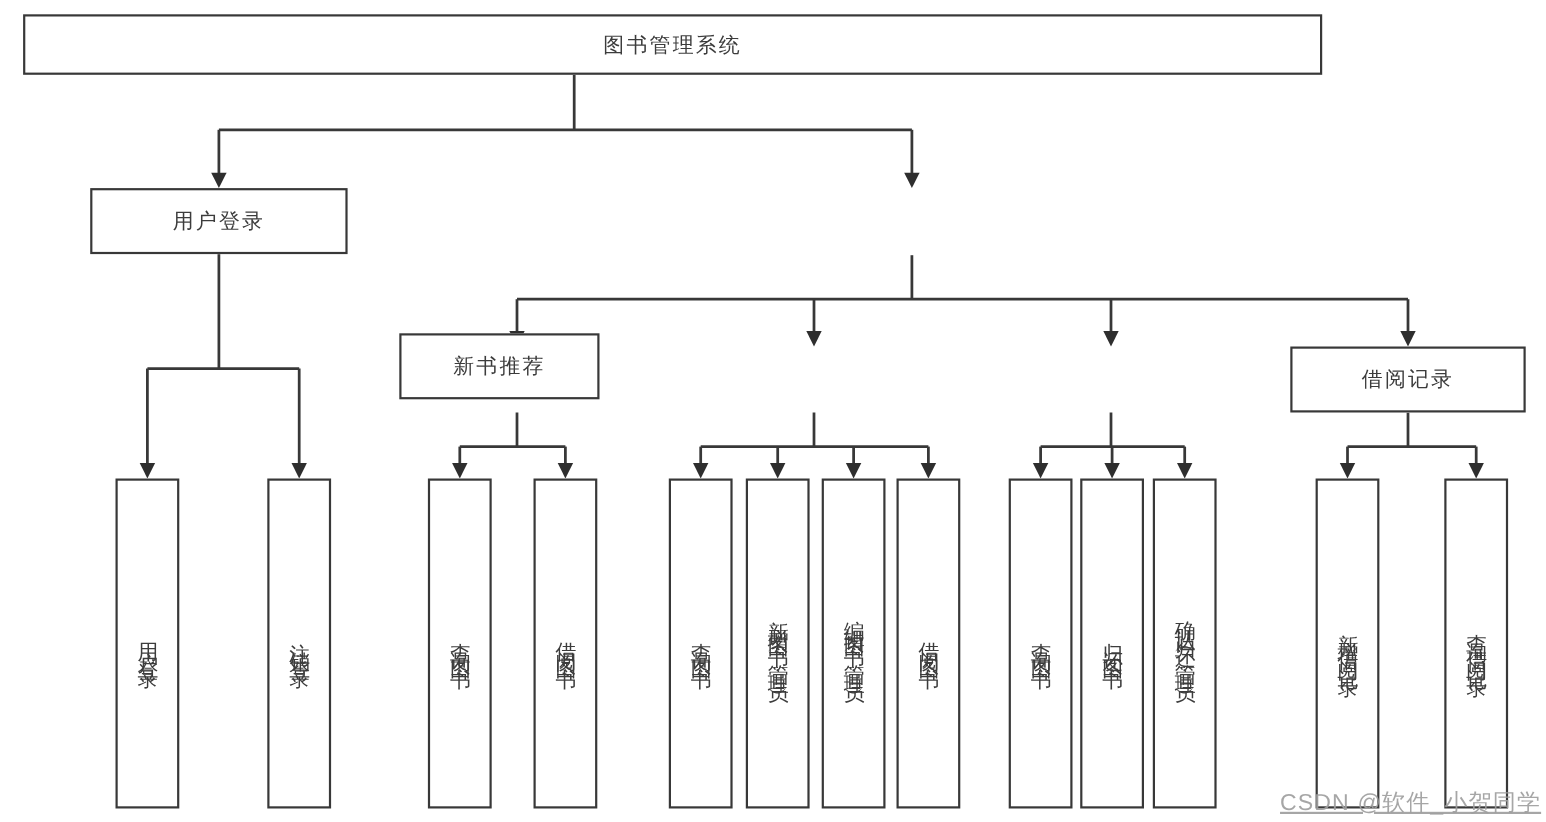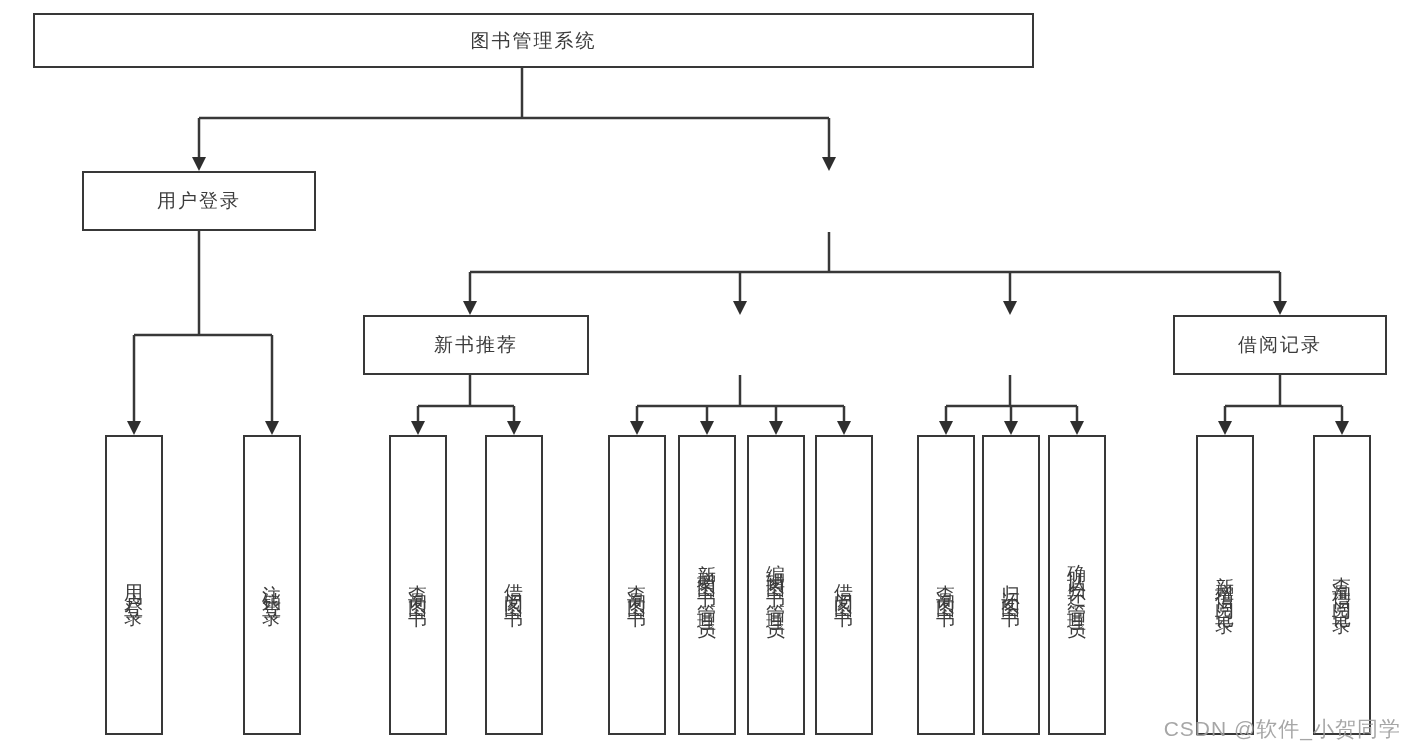--- a/index.html
+++ b/index.html
@@ -44,20 +44,21 @@
   }
   .watermark {
     position: absolute;
     right: 4px;
     bottom: 4px;
     font-size: 21px;
     color: rgba(158,158,158,0.92);
     letter-spacing: 1px;
     z-index: 10;
     white-space: nowrap;
+    text-decoration: underline;
   }
 </style>
 </head>
 <body>
 
 <div class="canvas">
 
   <svg class="edges" viewBox="0 0 1405 747">
     <g stroke="#383838" stroke-width="2.5" fill="none">
 
@@ -129,29 +130,29 @@
         <line x1="1280" y1="375" x2="1280" y2="406"></line>
         <line x1="1225" y1="406" x2="1342" y2="406"></line>
         <line x1="1225" y1="406" x2="1225" y2="423"></line>
         <line x1="1342" y1="406" x2="1342" y2="423"></line>
         <polygon points="1218,421 1232,421 1225,435" fill="#2e2e2e" stroke="none"></polygon>
         <polygon points="1335,421 1349,421 1342,435" fill="#2e2e2e" stroke="none"></polygon>
       </g>
     </g>
   </svg>
 
-  <div class="node hbox" style="left:33px;top:13px;width:1001px;height:55px">
+  <div class="node hbox" style="left:21px;top:13px;width:1181px;height:55px">
     <span>图书管理系统</span>
   </div>
 
   <div class="node hbox" style="left:82px;top:171px;width:234px;height:60px">
     <span>用户登录</span>
   </div>
 
-  <div class="node hbox" style="left:363px;top:315px;width:226px;height:60px">
+  <div class="node hbox" style="left:363px;top:303px;width:182px;height:60px">
     <span>新书推荐</span>
   </div>
   <div class="node hbox" style="left:1173px;top:315px;width:214px;height:60px">
     <span>借阅记录</span>
   </div>
 
   <div class="node vbox" style="left:105px">
     <span>用户登录</span>
   </div>
   <div class="node vbox" style="left:243px">

